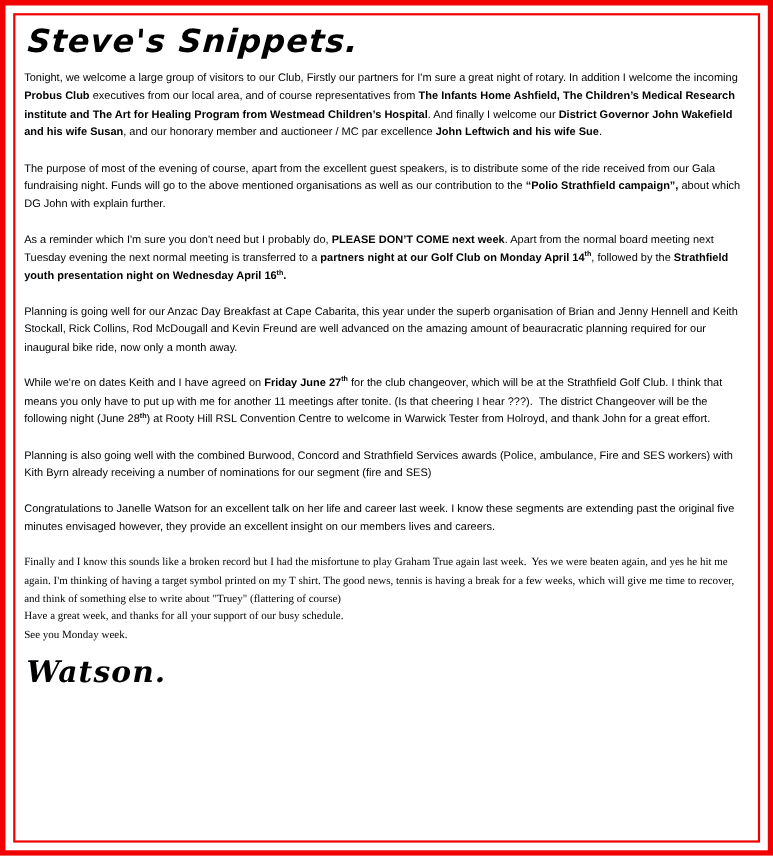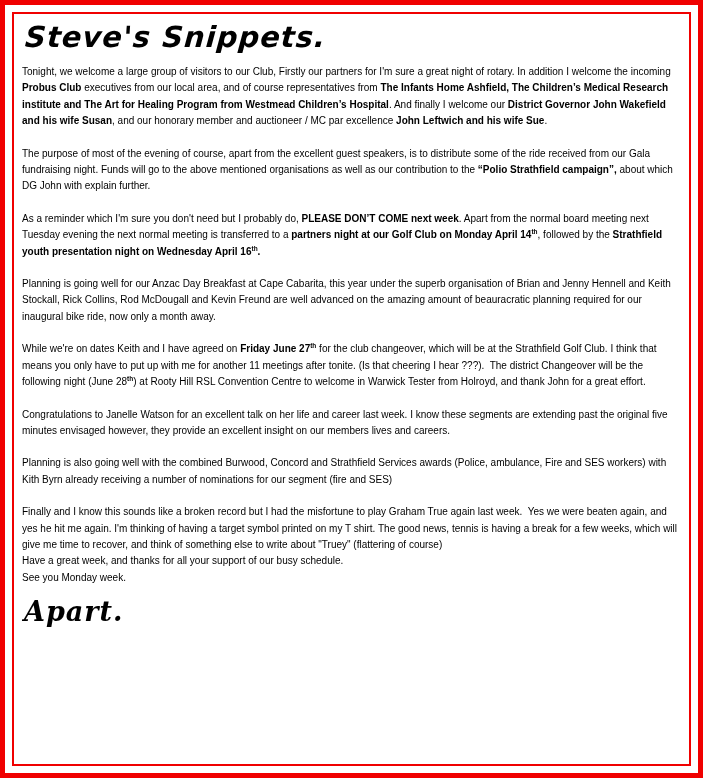--- a/index.html
+++ b/index.html
@@ -19,21 +19,21 @@
     font-style:italic; font-weight:bold;
     font-size:29px; letter-spacing:1px;
     transform:skewX(-4deg); transform-origin:left bottom;
     margin:2px 0 10px 2px;
   }
   .para {
     margin:0 0 16px 0;
     font-size:10px; line-height:16.4px;
     white-space:pre-wrap;
   }
-  .para:last-of-type { margin-bottom:10px; }
+  .para:last-of-type { margin-bottom:10px;font-family:Liberation Serif, serif; }
   .b { font-weight:bold; }
   sup { font-size:0.65em; line-height:0; vertical-align:super; }
   .signature {
     font-family:"DejaVu Serif", serif;
     font-style:italic; font-weight:bold;
     font-size:27px; letter-spacing:1px;
     margin:10px 0 0 2px;
   }
 </style>
 </head>
@@ -42,22 +42,22 @@
 <div class="sheet">
   <div class="inner">
     <div class="title">Steve's Snippets.</div>
 
     <div>
         <p class="para"><span>Tonight, we welcome a large group of visitors to our Club, Firstly our partners for I'm sure a great night of rotary. In addition I welcome the incoming </span><span class="b">Probus Club</span><span> executives from our local area, and of course representatives from </span><span class="b">The Infants Home Ashfield, The Children’s Medical Research institute and The Art for Healing Program from Westmead Children’s Hospital</span><span>. And finally I welcome our </span><span class="b">District Governor John Wakefield and his wife Susan</span><span>, and our honorary member and auctioneer / MC par excellence </span><span class="b">John Leftwich and his wife Sue</span><span>.</span></p>
         <p class="para"><span>The purpose of most of the evening of course, apart from the excellent guest speakers, is to distribute some of the ride received from our Gala fundraising night. Funds will go to the above mentioned organisations as well as our contribution to the </span><span class="b">“Polio Strathfield campaign”,</span><span> about which DG John with explain further.</span></p>
         <p class="para"><span>As a reminder which I'm sure you don't need but I probably do, </span><span class="b">PLEASE DON’T COME next week</span><span>. Apart from the normal board meeting next Tuesday evening the next normal meeting is transferred to a </span><span class="b">partners night at our Golf Club on Monday April 14</span><sup class="b">th</sup><span>, followed by the </span><span class="b">Strathfield youth presentation night on Wednesday April 16</span><sup class="b">th</sup><span class="b">.</span></p>
         <p class="para"><span>Planning is going well for our Anzac Day Breakfast at Cape Cabarita, this year under the superb organisation of Brian and Jenny Hennell and Keith Stockall, Rick Collins, Rod McDougall and Kevin Freund are well advanced on the amazing amount of beauracratic planning required for our inaugural bike ride, now only a month away.</span></p>
         <p class="para"><span>While we're on dates Keith and I have agreed on </span><span class="b">Friday June 27</span><sup class="b">th</sup><span> for the club changeover, which will be at the Strathfield Golf Club. I think that means you only have to put up with me for another 11 meetings after tonite. (Is that cheering I hear ???).  The district Changeover will be the following night (June 28</span><sup class="b">th</sup><span>) at Rooty Hill RSL Convention Centre to welcome in Warwick Tester from Holroyd, and thank John for a great effort.</span></p>
+        <p class="para"><span>Planning is also going well with the combined Burwood, Concord and Strathfield Services awards (Police, ambulance, Fire and SES workers) with Kith Byrn already receiving a number of nominations for our segment (fire and SES)</span></p>
         <p class="para"><span>Congratulations to Janelle Watson for an excellent talk on her life and career last week. I know these segments are extending past the original five minutes envisaged however, they provide an excellent insight on our members lives and careers.</span></p>
-        <p class="para"><span>Planning is also going well with the combined Burwood, Concord and Strathfield Services awards (Police, ambulance, Fire and SES workers) with Kith Byrn already receiving a number of nominations for our segment (fire and SES)</span></p>
         <p class="para"><span>Finally and I know this sounds like a broken record but I had the misfortune to play Graham True again last week.  Yes we were beaten again, and yes he hit me again. I'm thinking of having a target symbol printed on my T shirt. The good news, tennis is having a break for a few weeks, which will give me time to recover, and think of something else to write about "Truey" (flattering of course)
 Have a great week, and thanks for all your support of our busy schedule.
 See you Monday week.</span></p>
       </div>
 
-    <div class="signature">Apart.</div>
+    <div class="signature">Watson.</div>
   </div>
 </div>
 
 </body></html>

